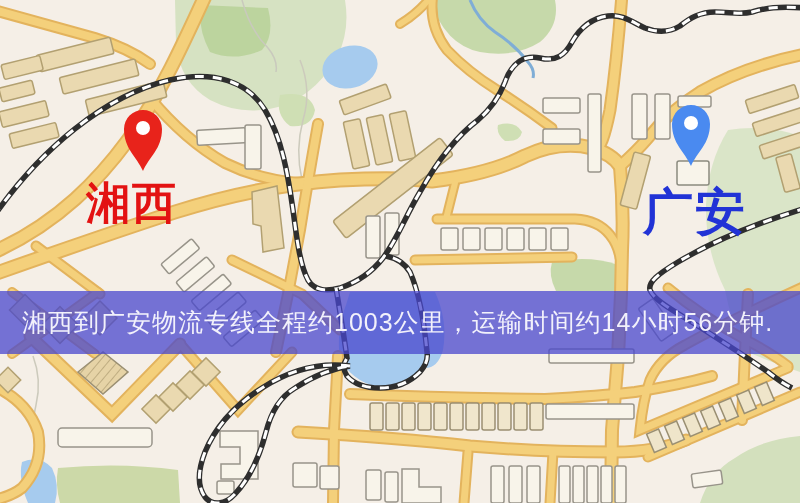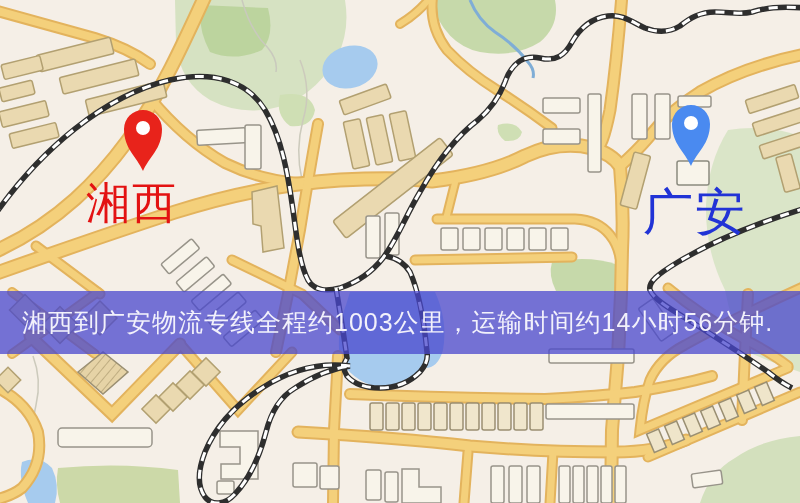--- a/index.html
+++ b/index.html
@@ -1,19 +1,19 @@
 <!DOCTYPE html>
 <html><head>
 <meta charset="utf-8">
 <style>
   html,body{margin:0;padding:0;background:#888;}
   #stage{position:relative;width:800px;height:503px;overflow:hidden;
          font-family:"Liberation Sans","DejaVu Sans",sans-serif;background:#f5efe7;}
   #stage svg{position:absolute;left:0;top:0;}
-  .place-label{position:absolute;font-weight:normal;letter-spacing:2px;
+  .place-label{position:absolute;font-weight:bold;letter-spacing:2px;
                white-space:nowrap;pointer-events:none;}
   #origin-label{left:86px;top:174px;font-size:44px;color:#e31212;}
   #dest-label{left:643px;top:179px;font-size:50px;color:#2133d6;}
   #banner{position:absolute;left:0;top:291px;width:800px;height:63px;
           background:rgba(72,71,205,0.75);display:flex;align-items:center;}
   #banner span{color:#f2f1fb;font-size:25px;padding-left:22px;letter-spacing:1px;
                white-space:nowrap;}
 </style>
 </head>
 <body>

